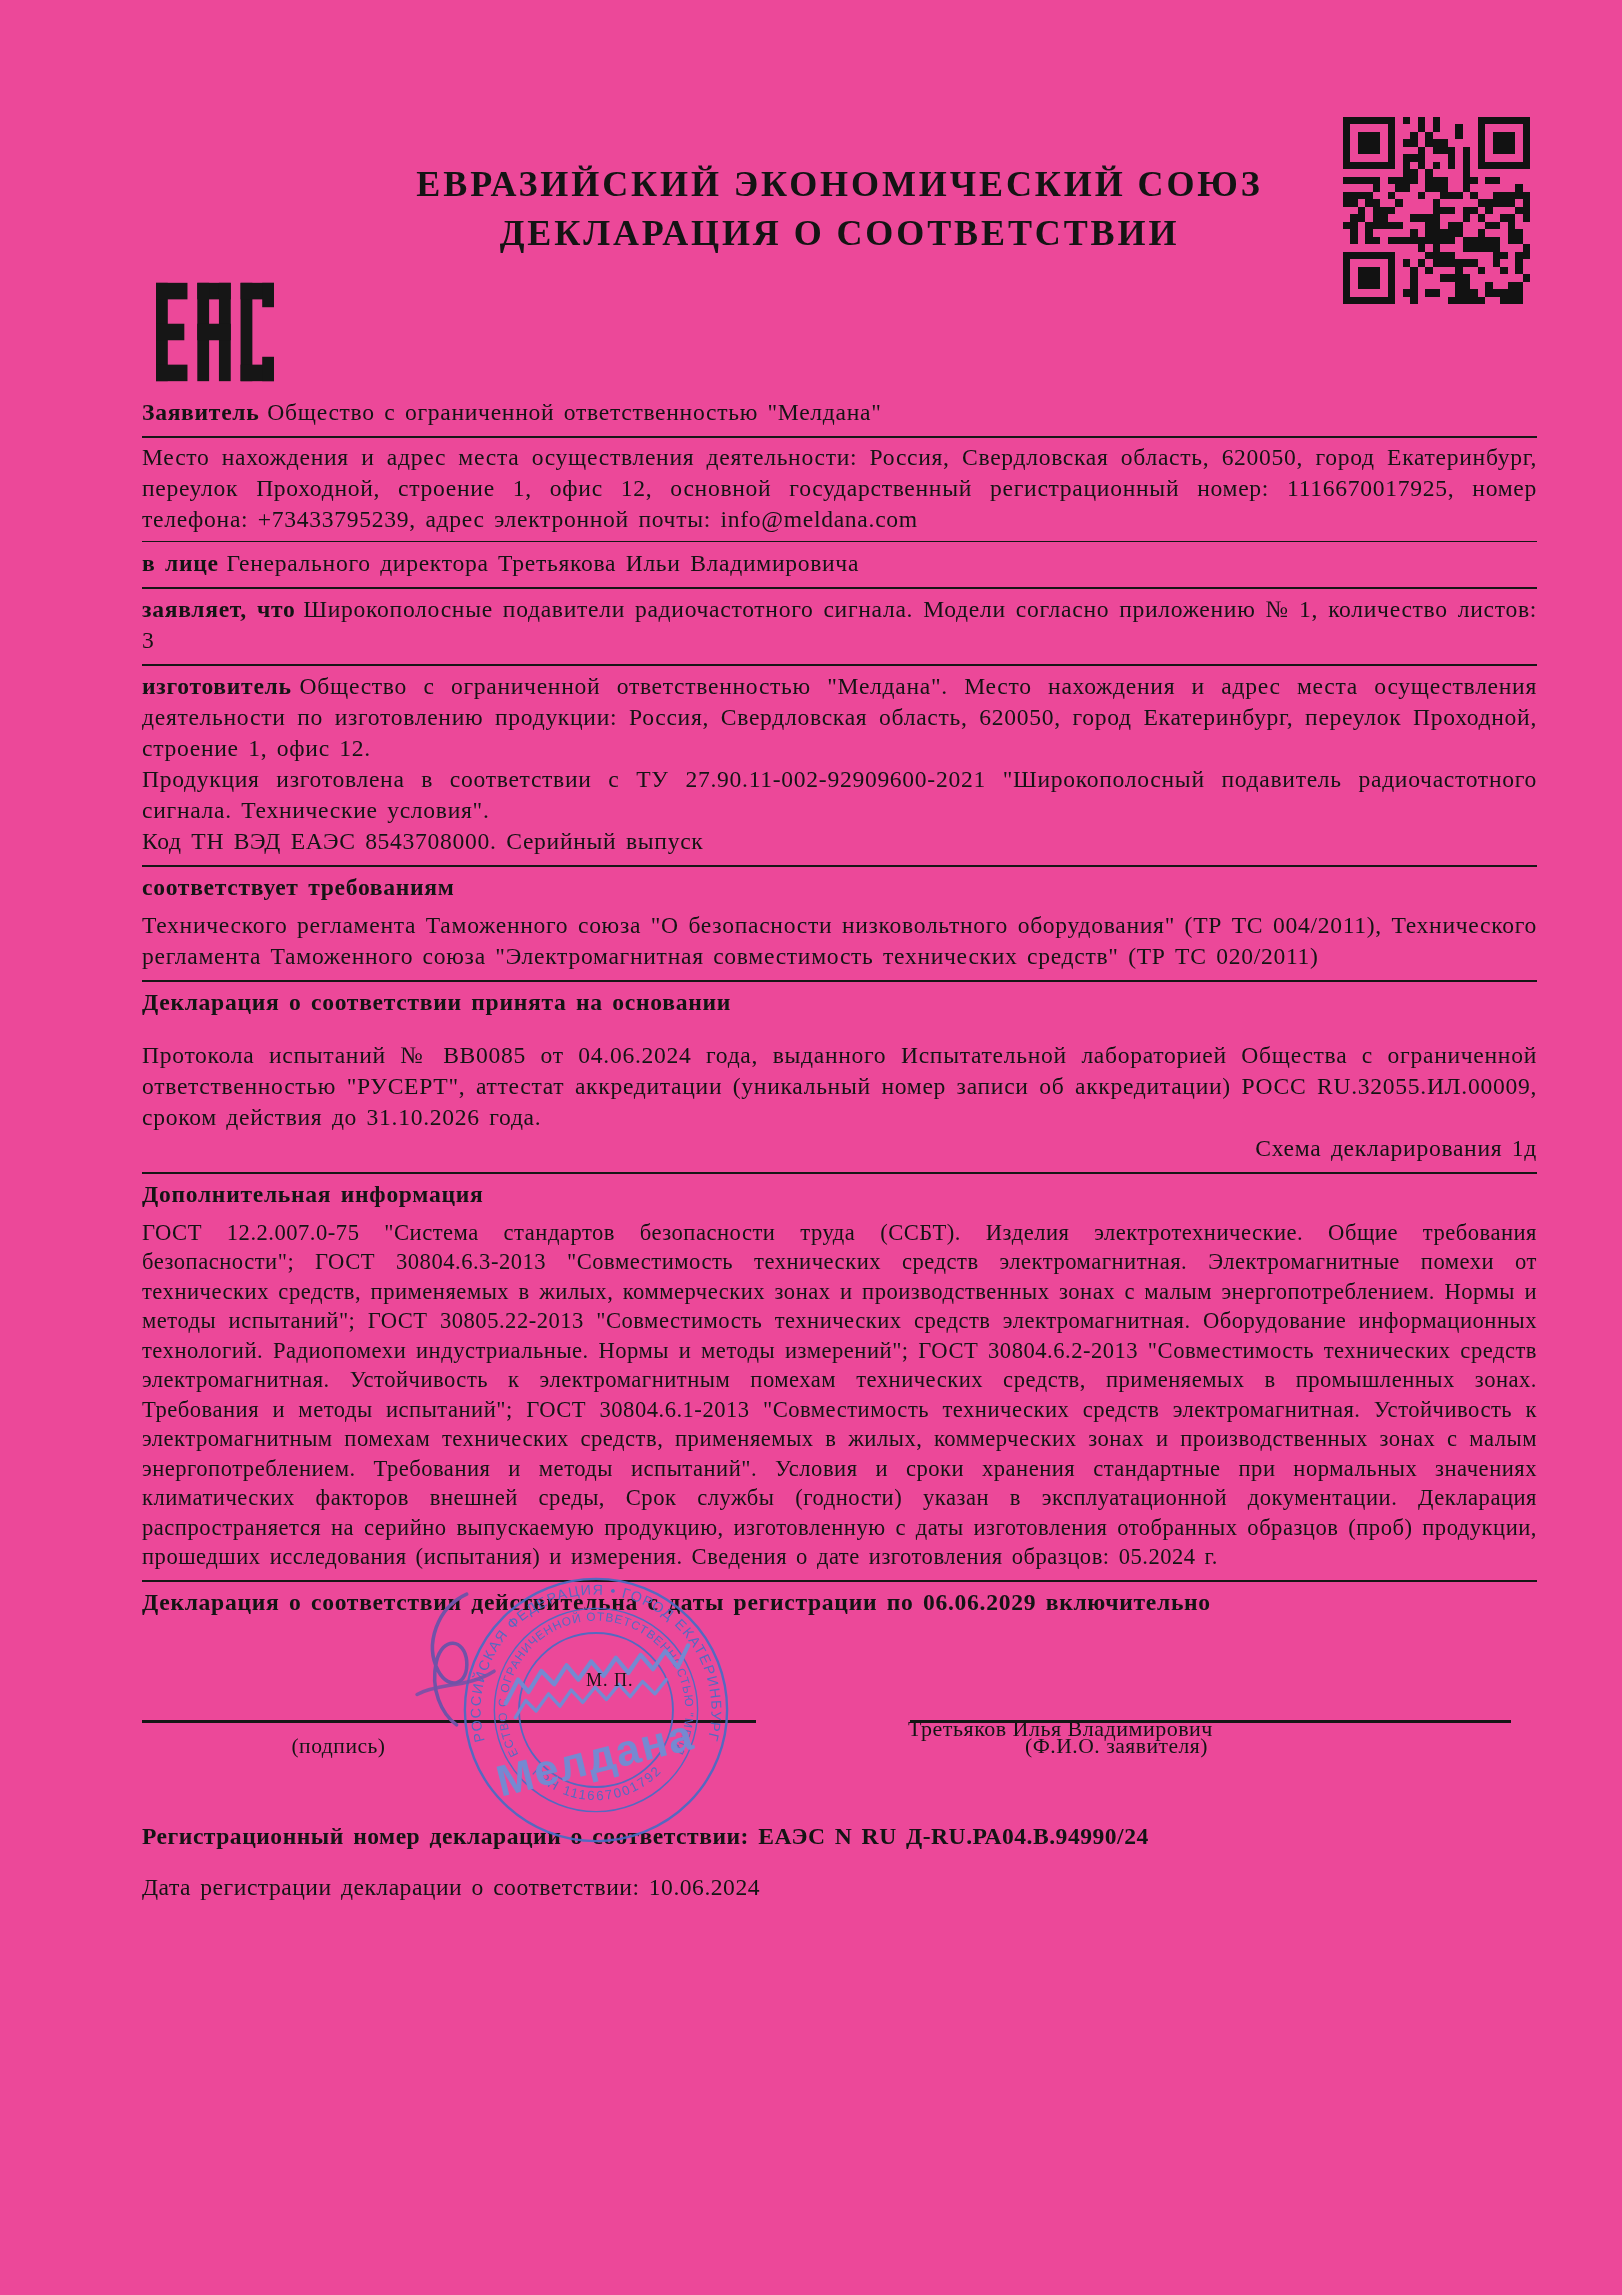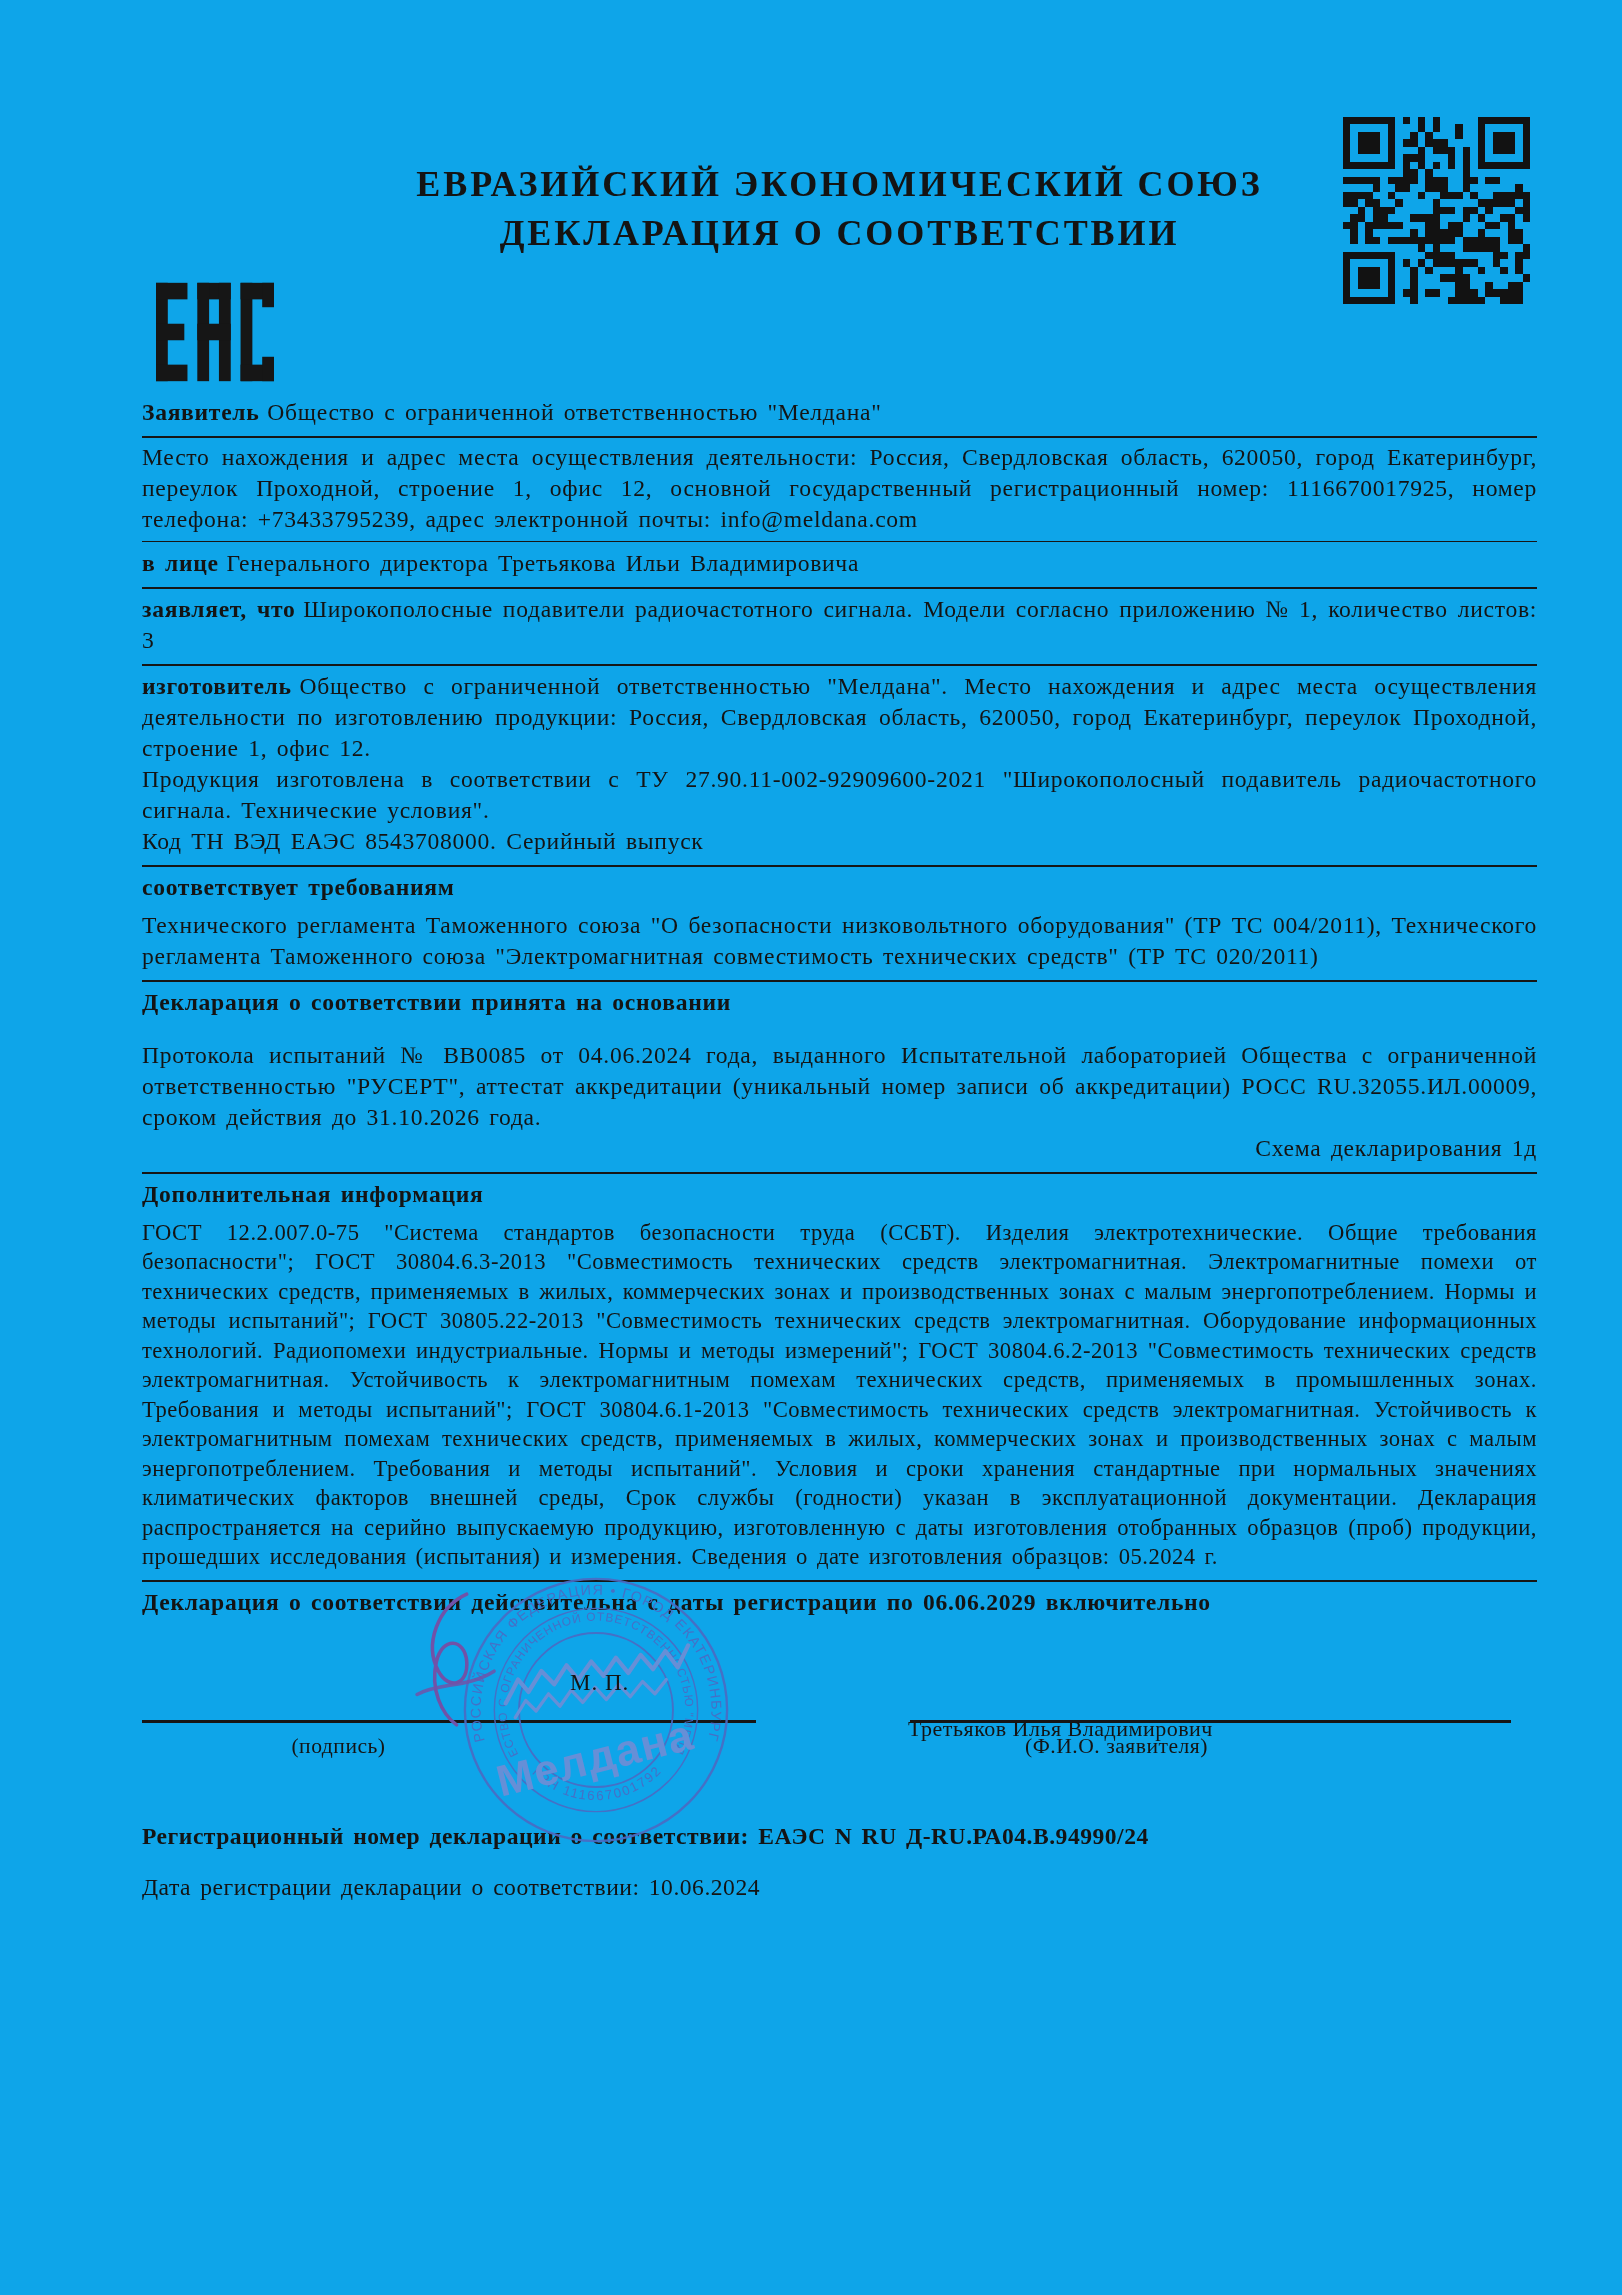--- a/index.html
+++ b/index.html
@@ -1,17 +1,17 @@
 <!DOCTYPE html>
 <html style="font-size:7.9px"><head>
 <meta charset="utf-8">
 <style>
   html,body{margin:0;padding:0;background:#e9e9e9;}
   .page{
-    position:relative;width:1623px;height:2295px;background:#0ea5e9;
+    position:relative;width:1623px;height:2295px;background:#ec4899;
     font-family:"Liberation Serif",serif;color:#141414;overflow:hidden;
   }
   .content{padding:160px 86px 0 142px;}
   .title{
     text-align:center;font-weight:bold;font-size:36px;line-height:49px;
     letter-spacing:2.9px;margin:0;
   }
   .qr{position:absolute;left:1343px;top:117px;width:187px;height:187px;}
   .qr svg{width:100%;height:100%;shape-rendering:crispEdges;}
   .eac-wrap{position:relative;height:124px;margin-top:8.8px;}
@@ -24,21 +24,21 @@
   .mt24{margin-top:22px;}
   b.lbl{margin-right:7.9px;}
   .hr{border:0;border-top:2.9px solid #161616;margin:7.9px 0 4.9px;}
   .hr.thin{border-top-width:1.5px;margin:5.9px 0 3.9px;}
   .addl{font-size:22.6px;line-height:29.5px;letter-spacing:0.5px;}
   .validity{font-weight:bold;margin-top:4.9px;}
   .sigzone{position:relative;height:147px;margin-top:14.7px;}
   .rule{position:absolute;top:88px;height:2.5px;background:#161616;}
   .rule-left{left:0;width:614px;}
   .rule-right{left:768px;width:601px;}
-  .mp{position:absolute;left:428px;top:38px;font-size:23px;letter-spacing:1px;}
+  .mp{position:absolute;left:444px;top:38px;font-size:18px;letter-spacing:1px;}
   .fio{position:absolute;left:766px;top:40px;width:407px;text-align:left;font-size:22px;letter-spacing:0.5px;margin-top:44px;}
   .cap{position:absolute;top:102px;font-size:21.6px;text-align:center;letter-spacing:0.5px;}
   .cap-sign{left:74px;width:245px;}
   .cap-fio{left:837px;width:275px;}
   .stamp{position:absolute;left:302px;top:-74px;width:304px;height:304px;opacity:.93;}
   .autograph{position:absolute;left:248px;top:-47px;width:123px;height:152px;}
   .reg{margin-top:44px;font-weight:bold;font-size:23.6px;letter-spacing:0.5px;word-spacing:2.9px;}
   .date{margin-top:22.6px;font-weight:normal;font-size:23.6px;letter-spacing:0.5px;word-spacing:2.9px;}
 </style>
 </head>

